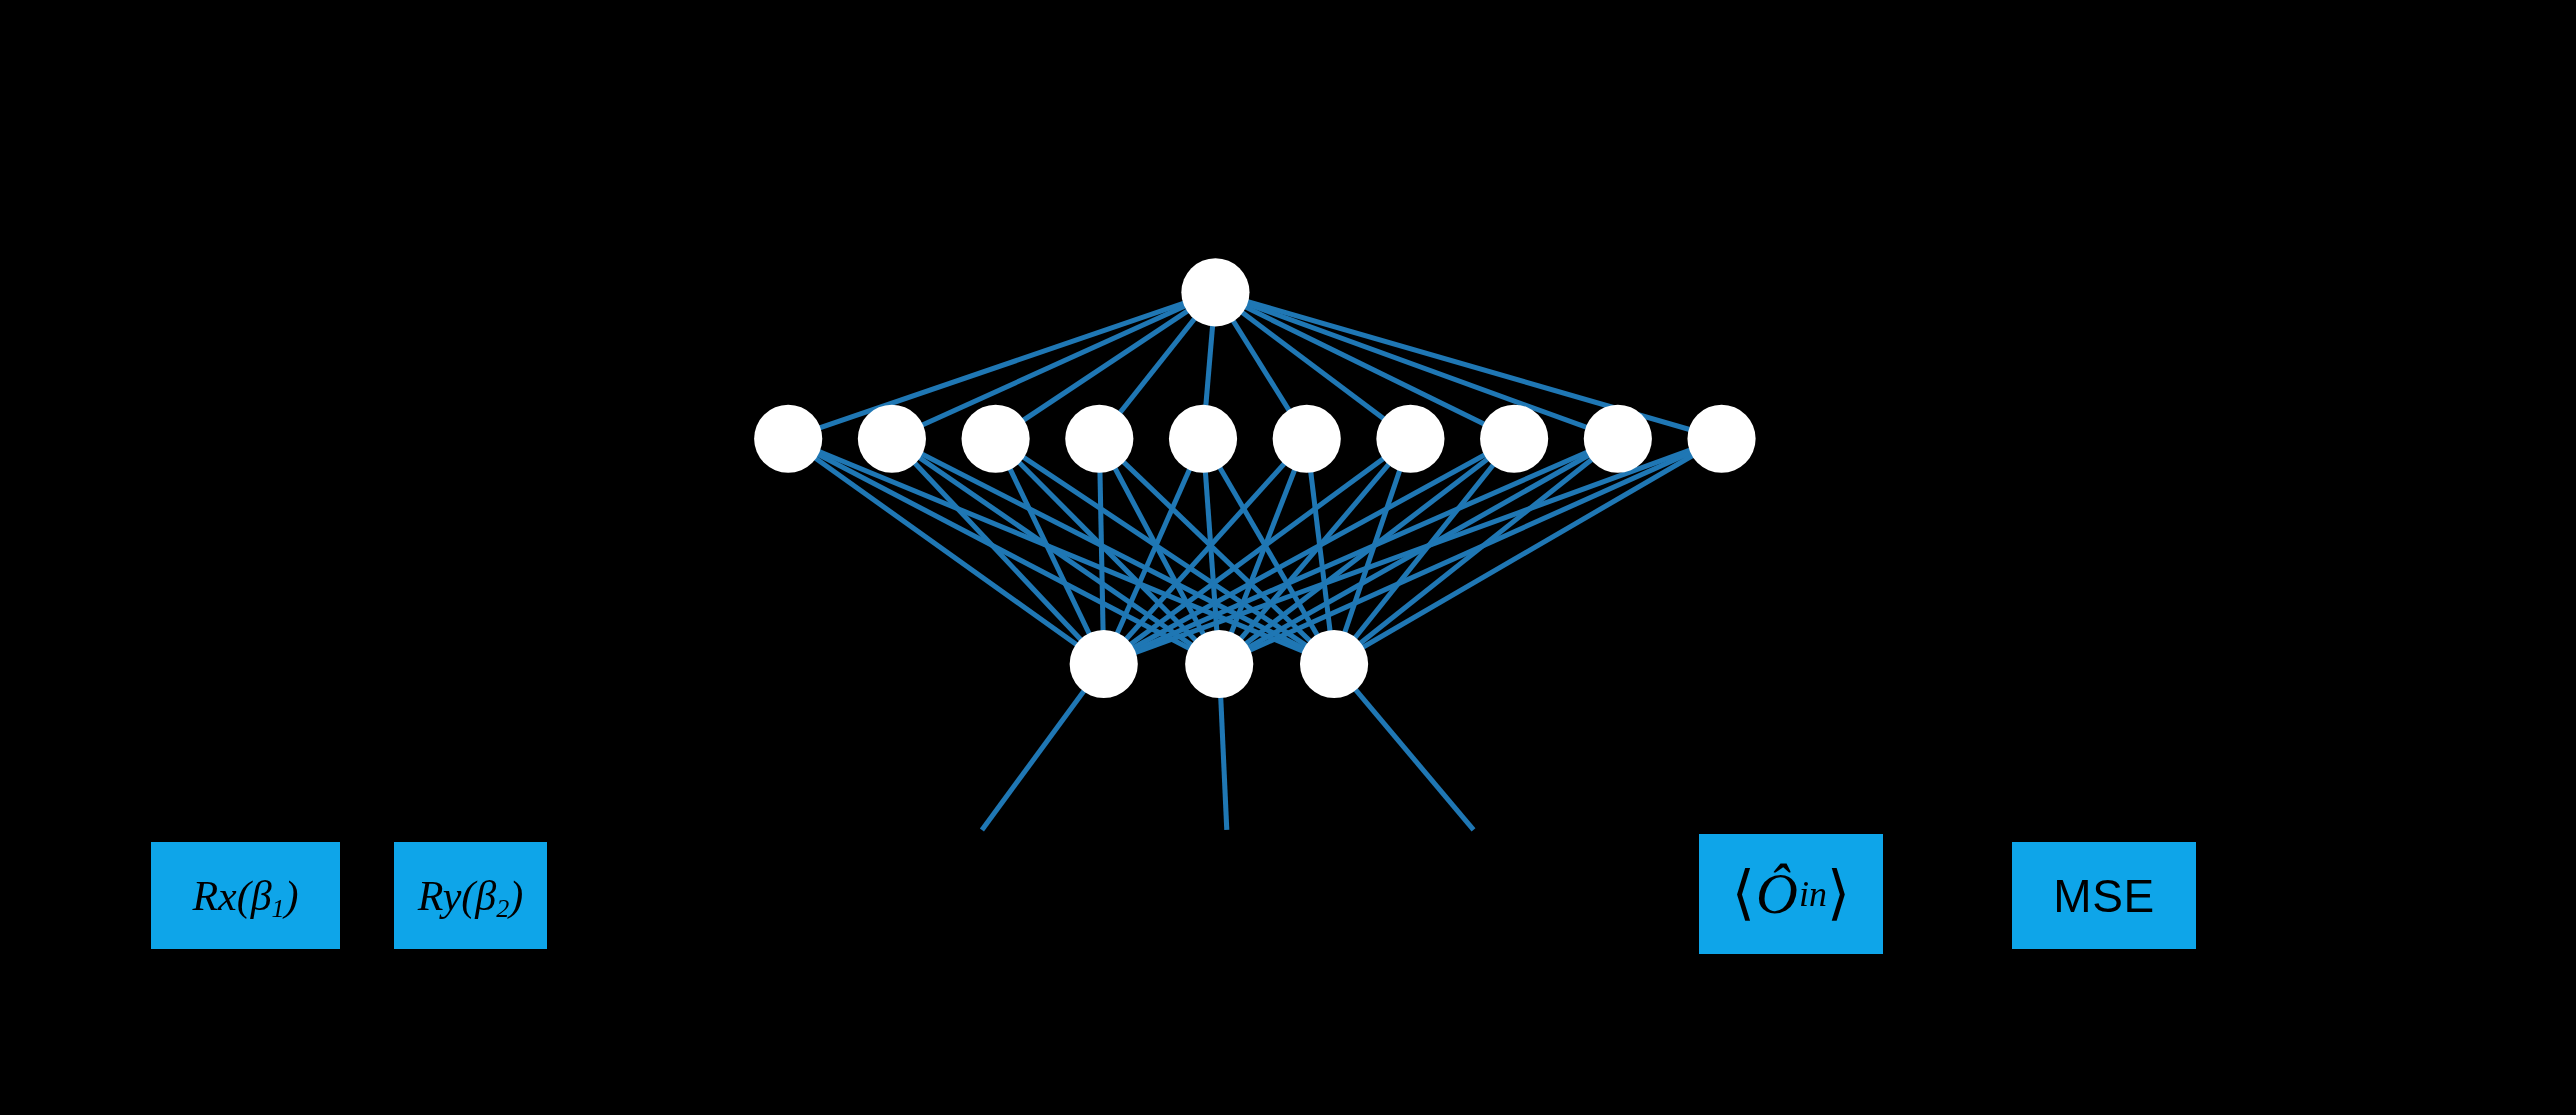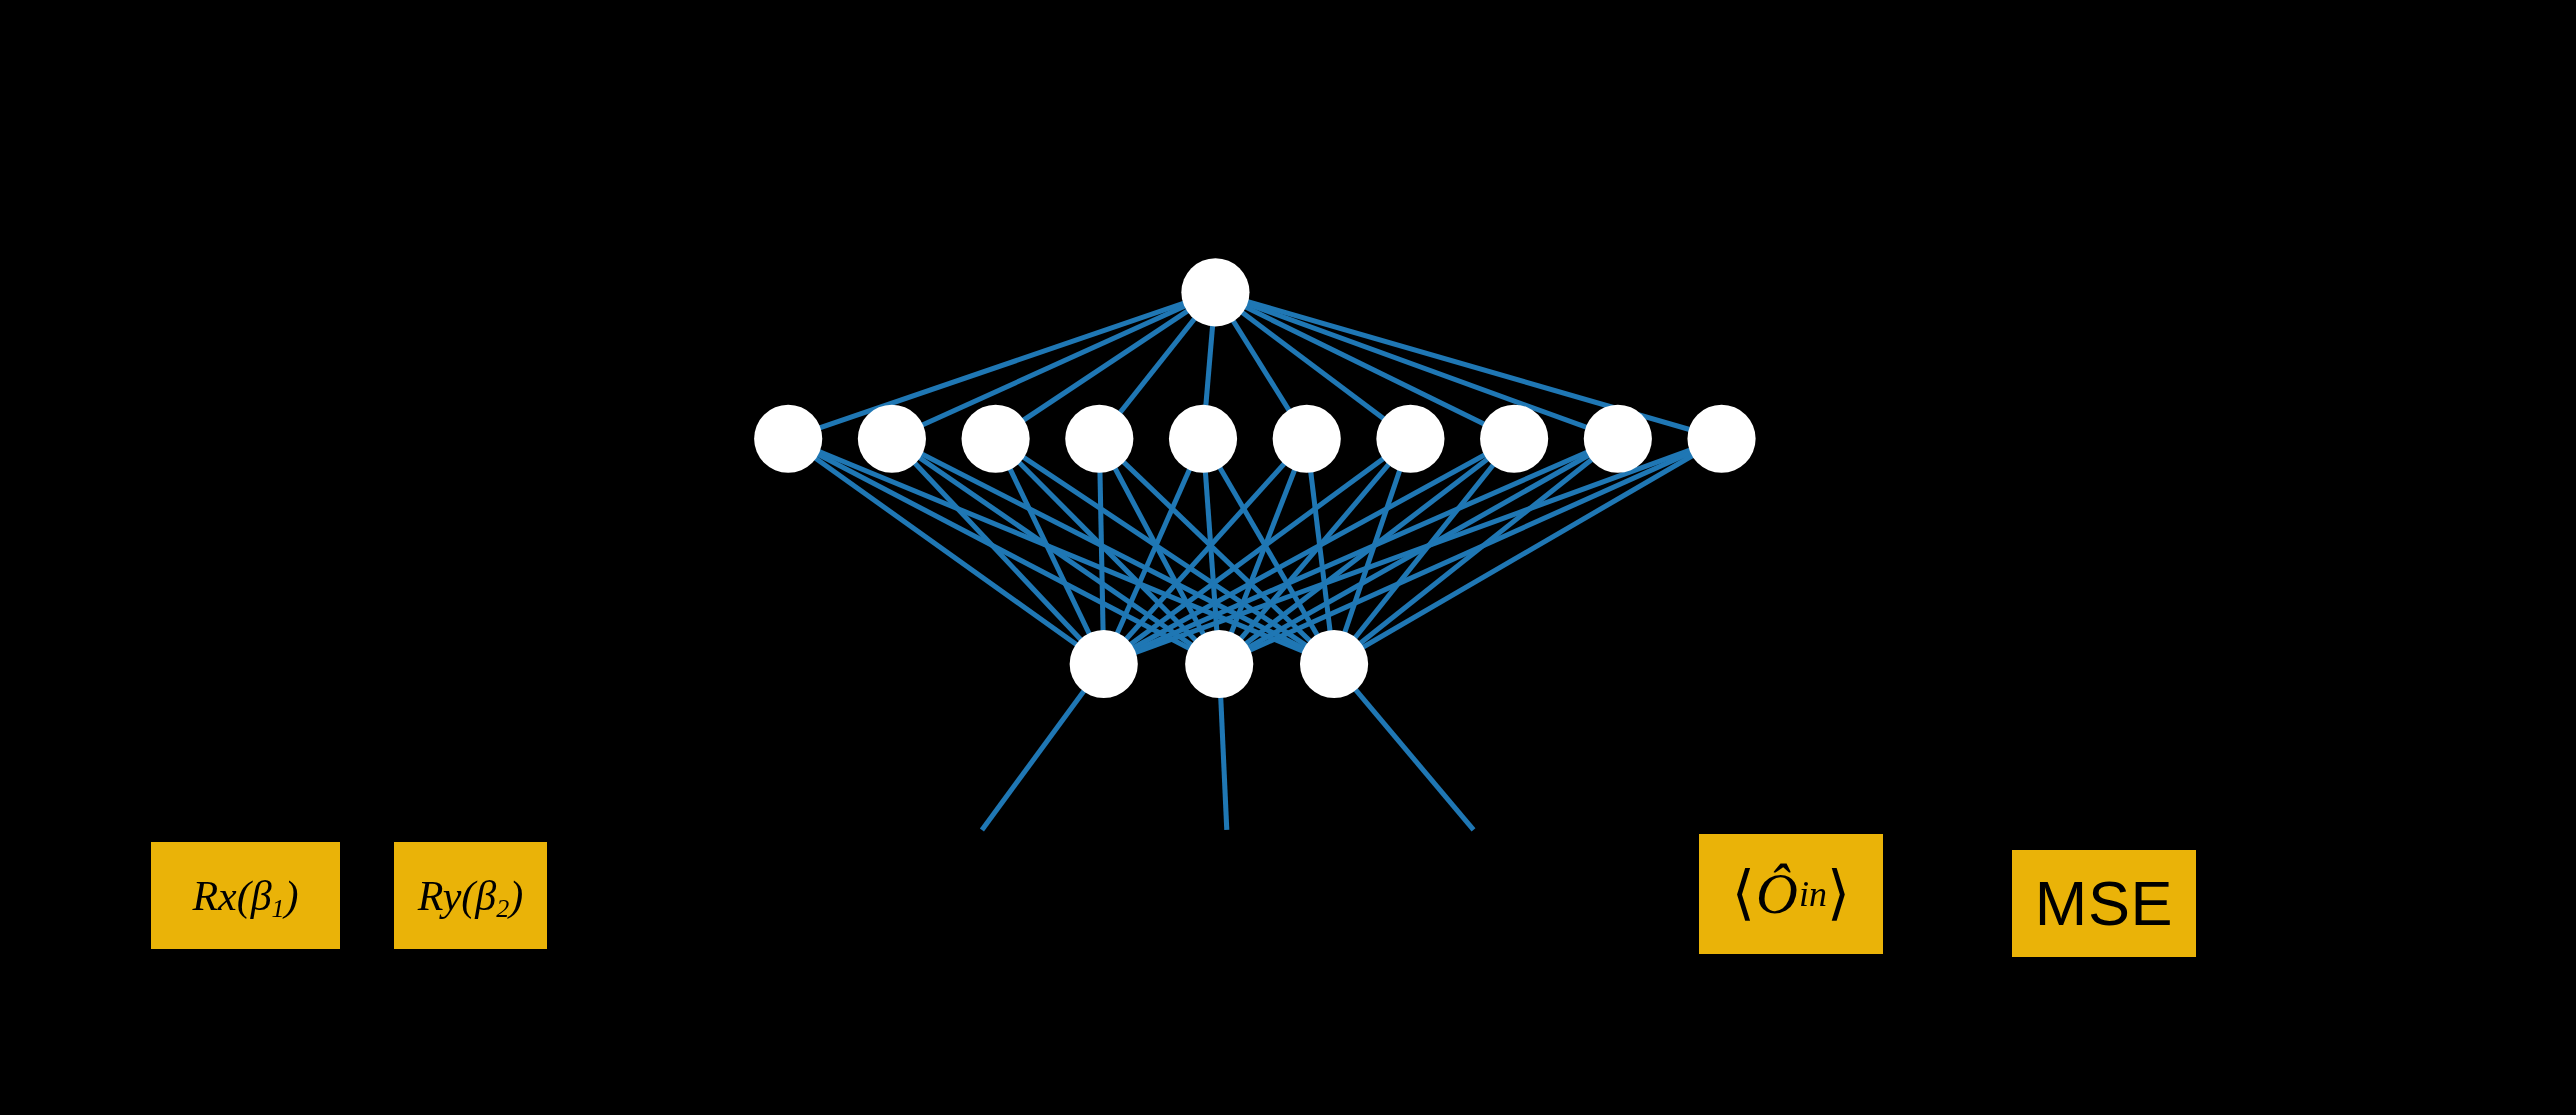--- a/index.html
+++ b/index.html
@@ -19,21 +19,21 @@
     position: absolute;
     left: 0;
     top: 0;
     width: 2576px;
     height: 1116px;
   }
   .gate-box {
     position: absolute;
     top: 842px;
     height: 107px;
-    background: #eab308;
+    background: #0ea5e9;
     color: #000000;
     display: flex;
     align-items: center;
     justify-content: center;
     font-family: "Liberation Serif", serif;
     font-style: italic;
     font-size: 42px;
     line-height: 1;
     white-space: nowrap;
   }
@@ -55,23 +55,22 @@
     position: relative;
     top: -0.02em;
   }
   .obs-box .obs-main {
     font-style: italic;
     margin: 0 0.02em;
   }
   .mse-box {
     font-family: "Liberation Sans", sans-serif;
     font-style: normal;
-    font-size: 63px;
+    font-size: 46px;
     letter-spacing: 0.6px;
-    margin-top: 8px;
   }
 </style>
 </head>
 <body>
 
 <div class="canvas">
 
   <svg id="network-svg" viewBox="0 0 4082 1768">
       <line x1="1926" y1="463" x2="1249" y2="695" stroke="#1f77b4" stroke-width="8"></line>
       <line x1="1926" y1="463" x2="1413.3333333333333" y2="695" stroke="#1f77b4" stroke-width="8"></line>

